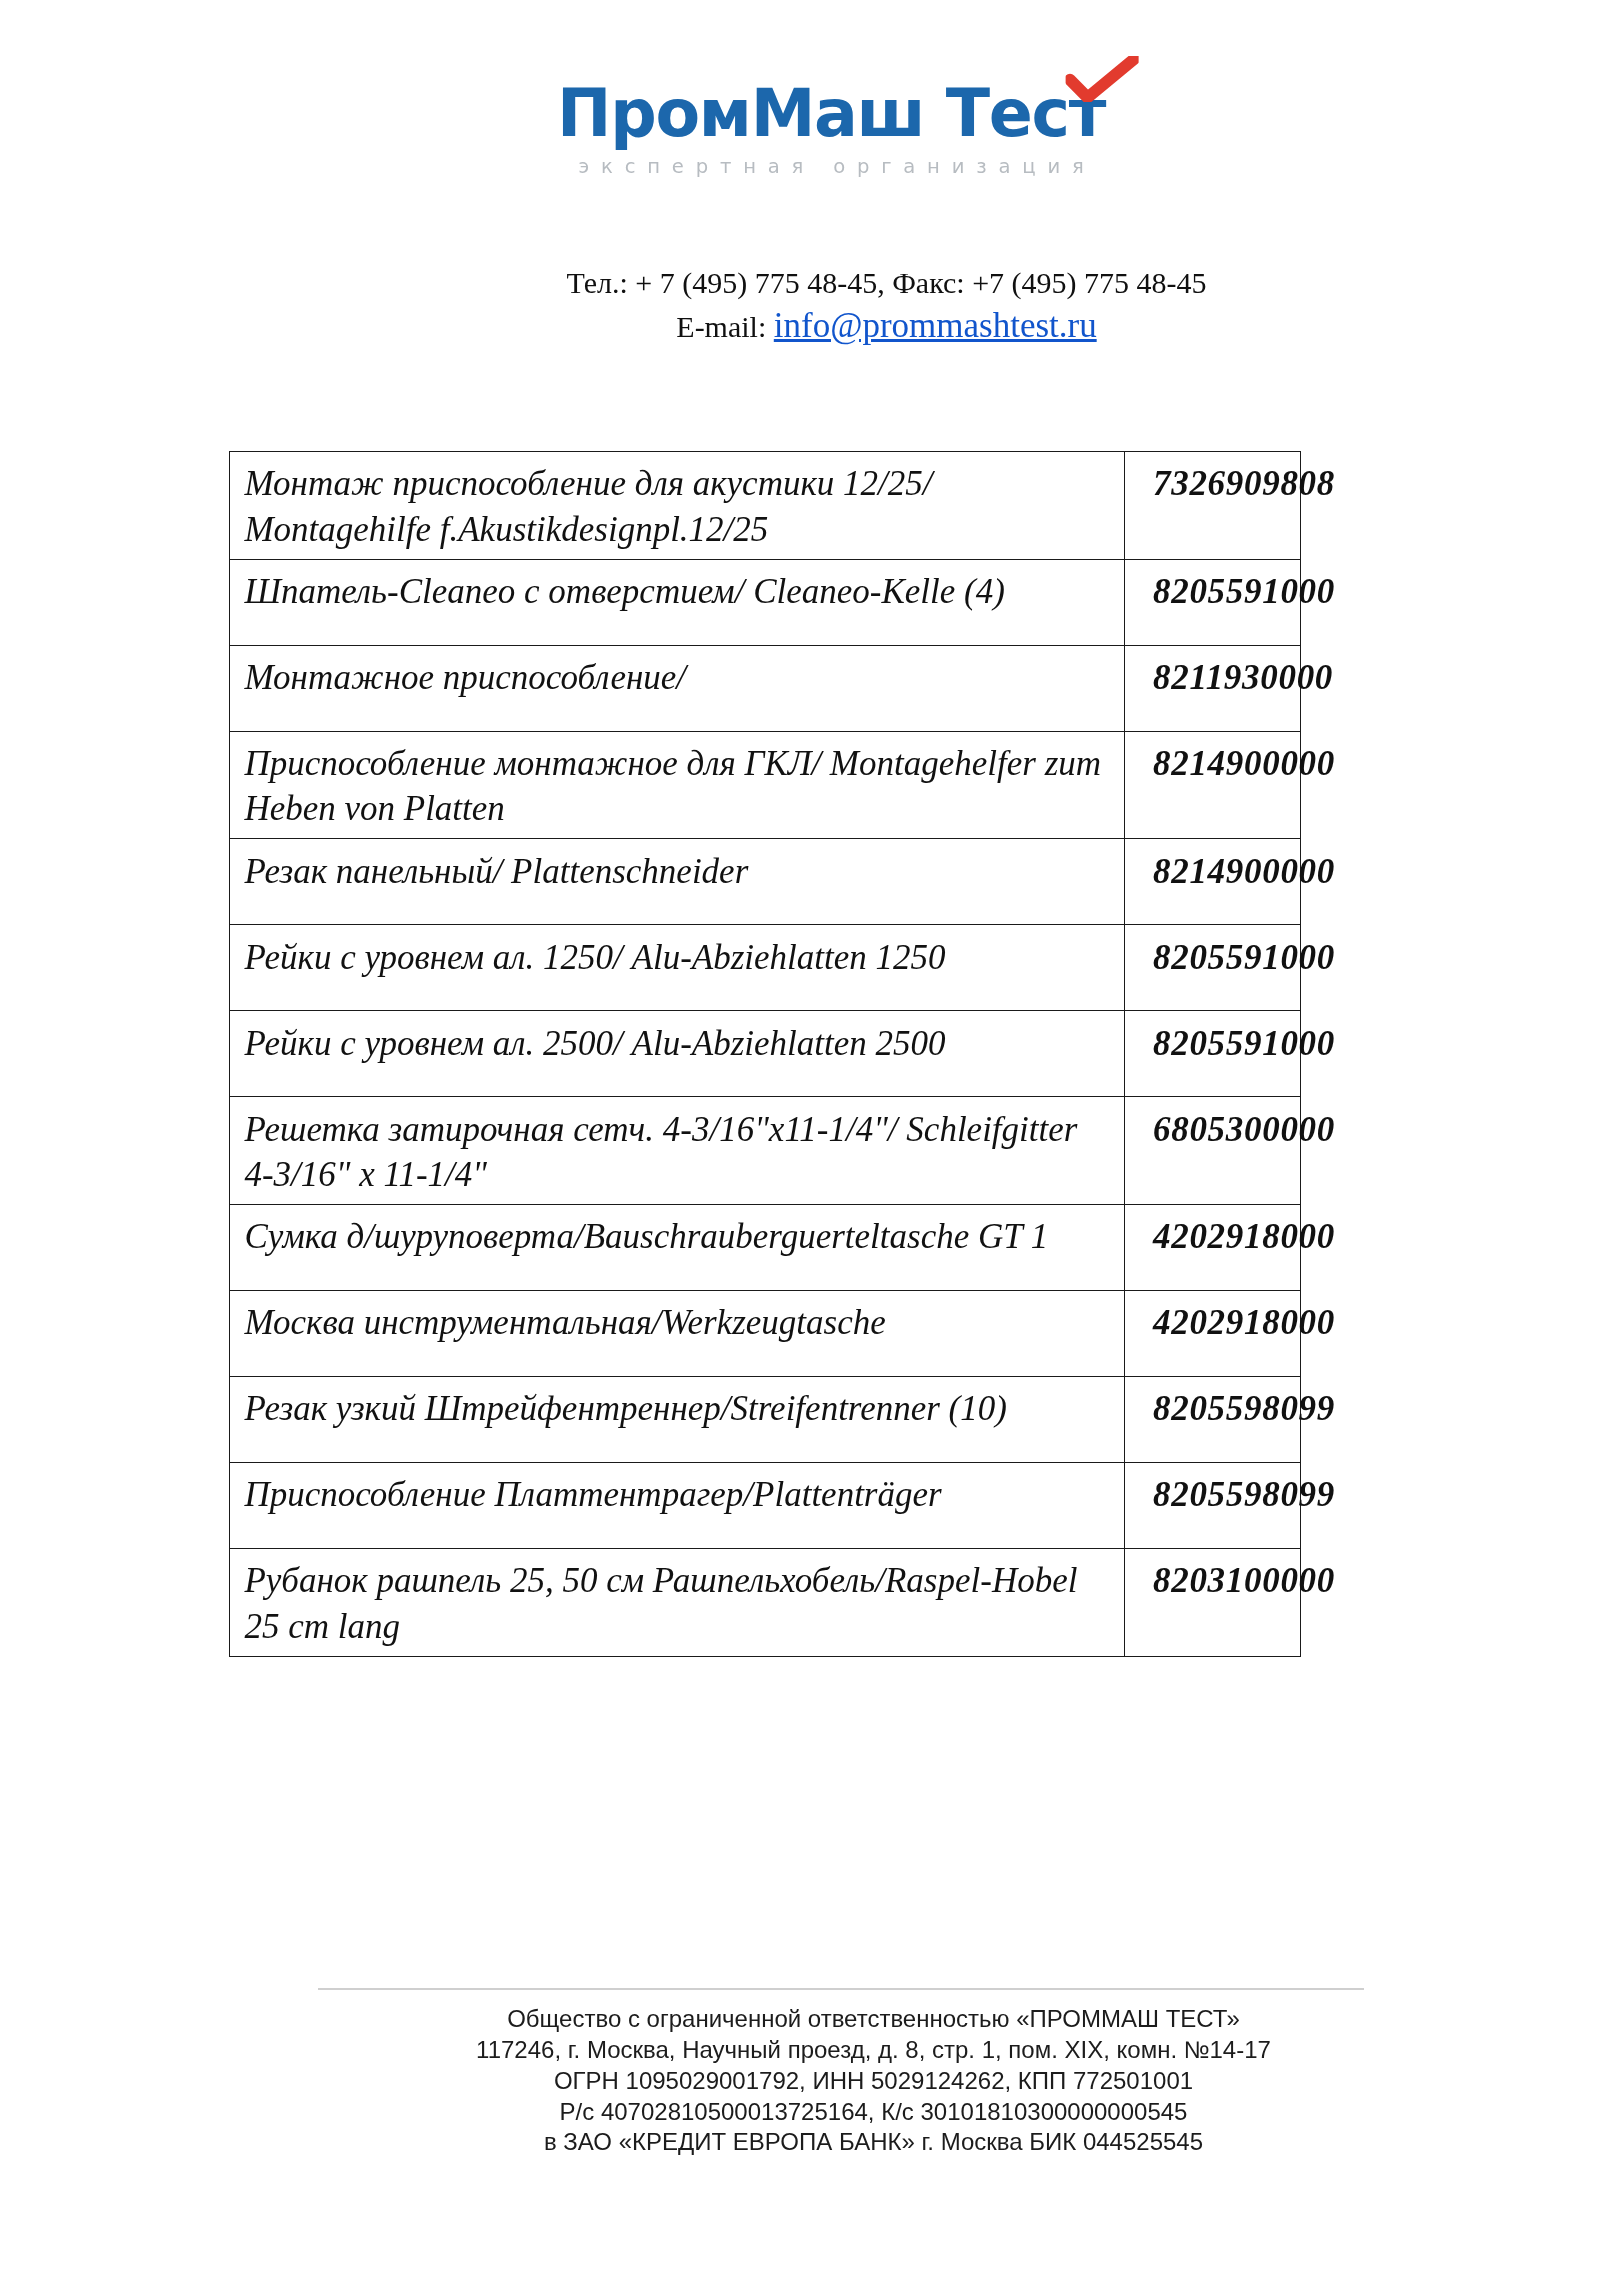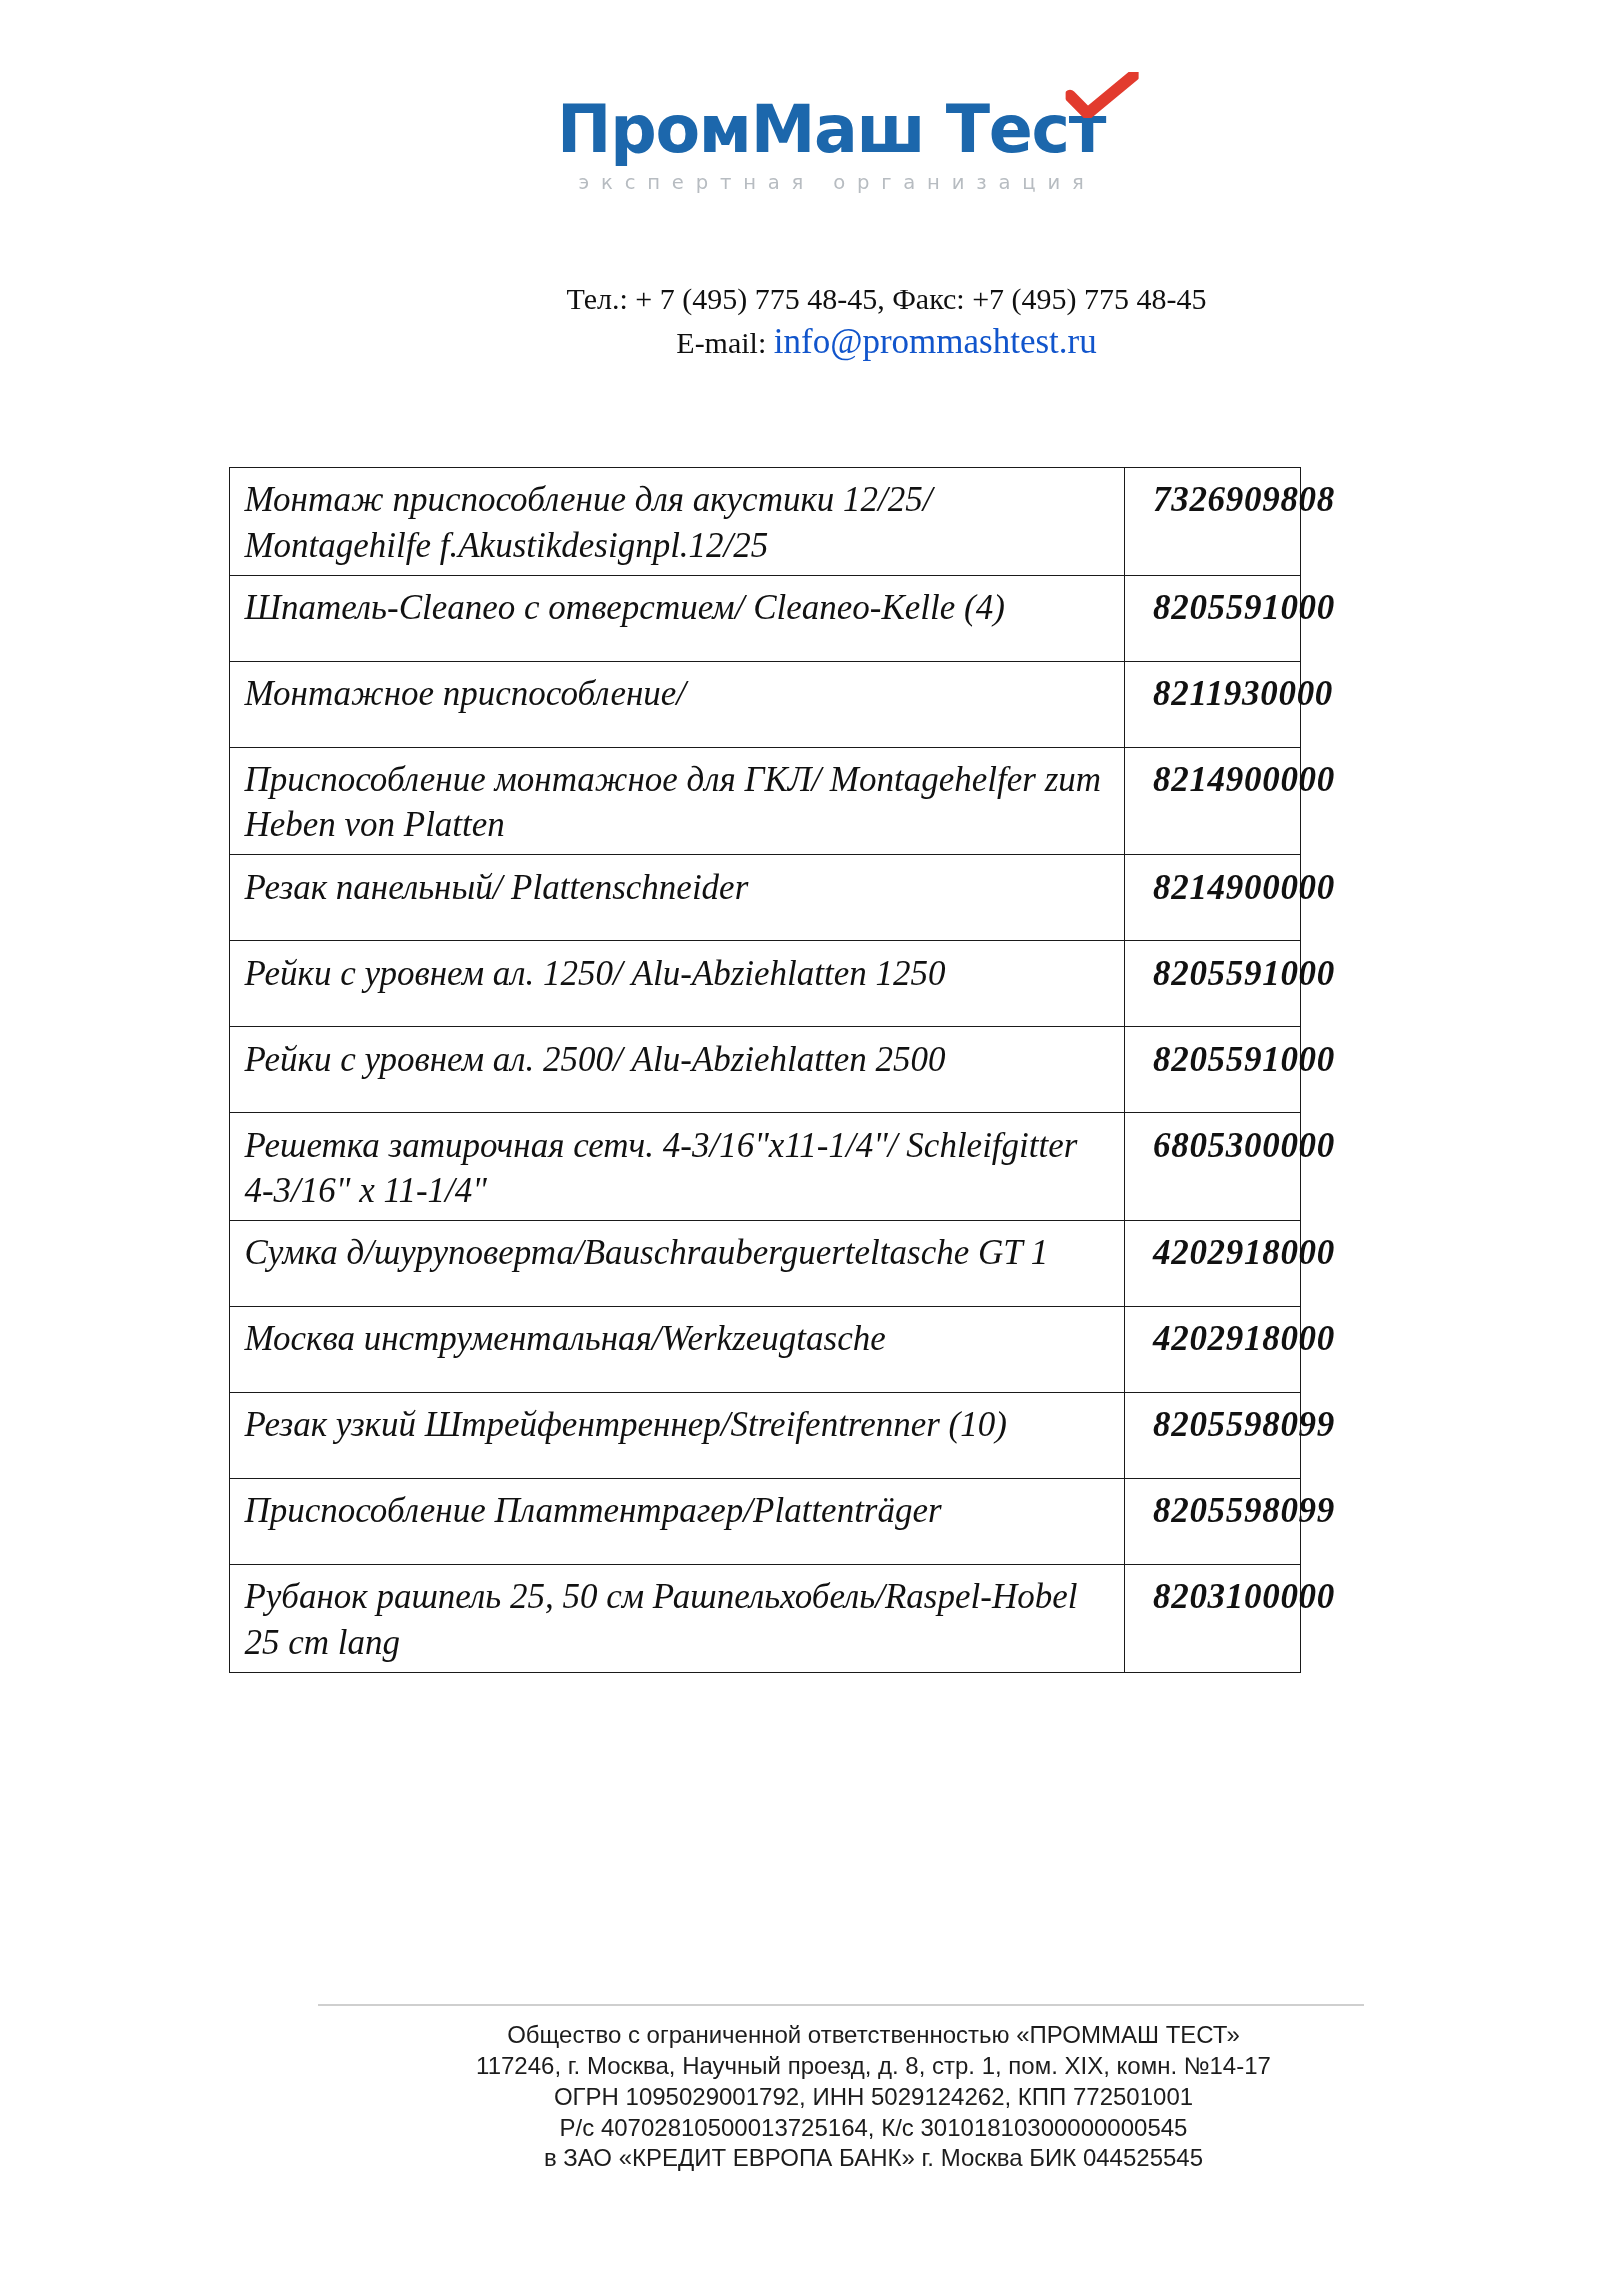--- a/index.html
+++ b/index.html
@@ -9,21 +9,20 @@
     height: 2295px;
     position: relative;
     overflow: hidden;
     font-family: "Liberation Serif", serif;
     color: #111;
   }
   .page {
     position: absolute;
     inset: 0;
     background: #ffffff;
-    margin-top: 16px;
   }
 
   
   .logo {
     position: absolute;
     top: 80px;
     left: 50%;
     transform: translateX(calc(-50% + 19.6px));
     text-align: center;
   }
@@ -69,20 +68,21 @@
     color: #101010;
   }
   .email-line {
     margin-top: 3.9px;
     font-size: 30px;
     color: #101010;
   }
   .email-link {
     font-size: 35px;
     color: var(--link-blue, #1155cc);
+    text-decoration: underline;
     cursor: pointer;
   }
 
   
   .items-table {
     position: absolute;
     top: 451px;
     left: 229px;
     width: 1072px;
     border-collapse: collapse;

